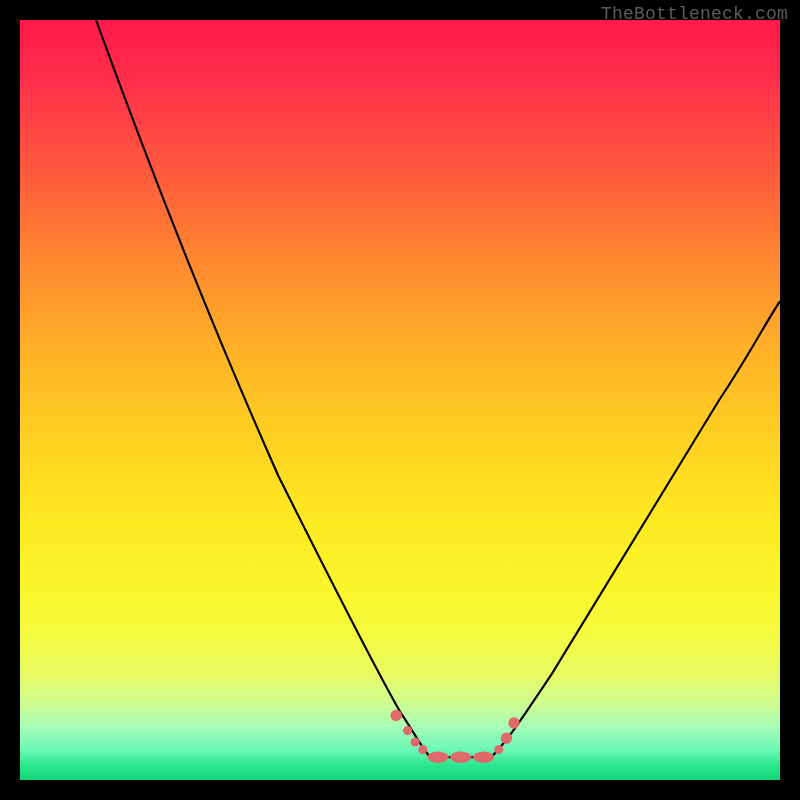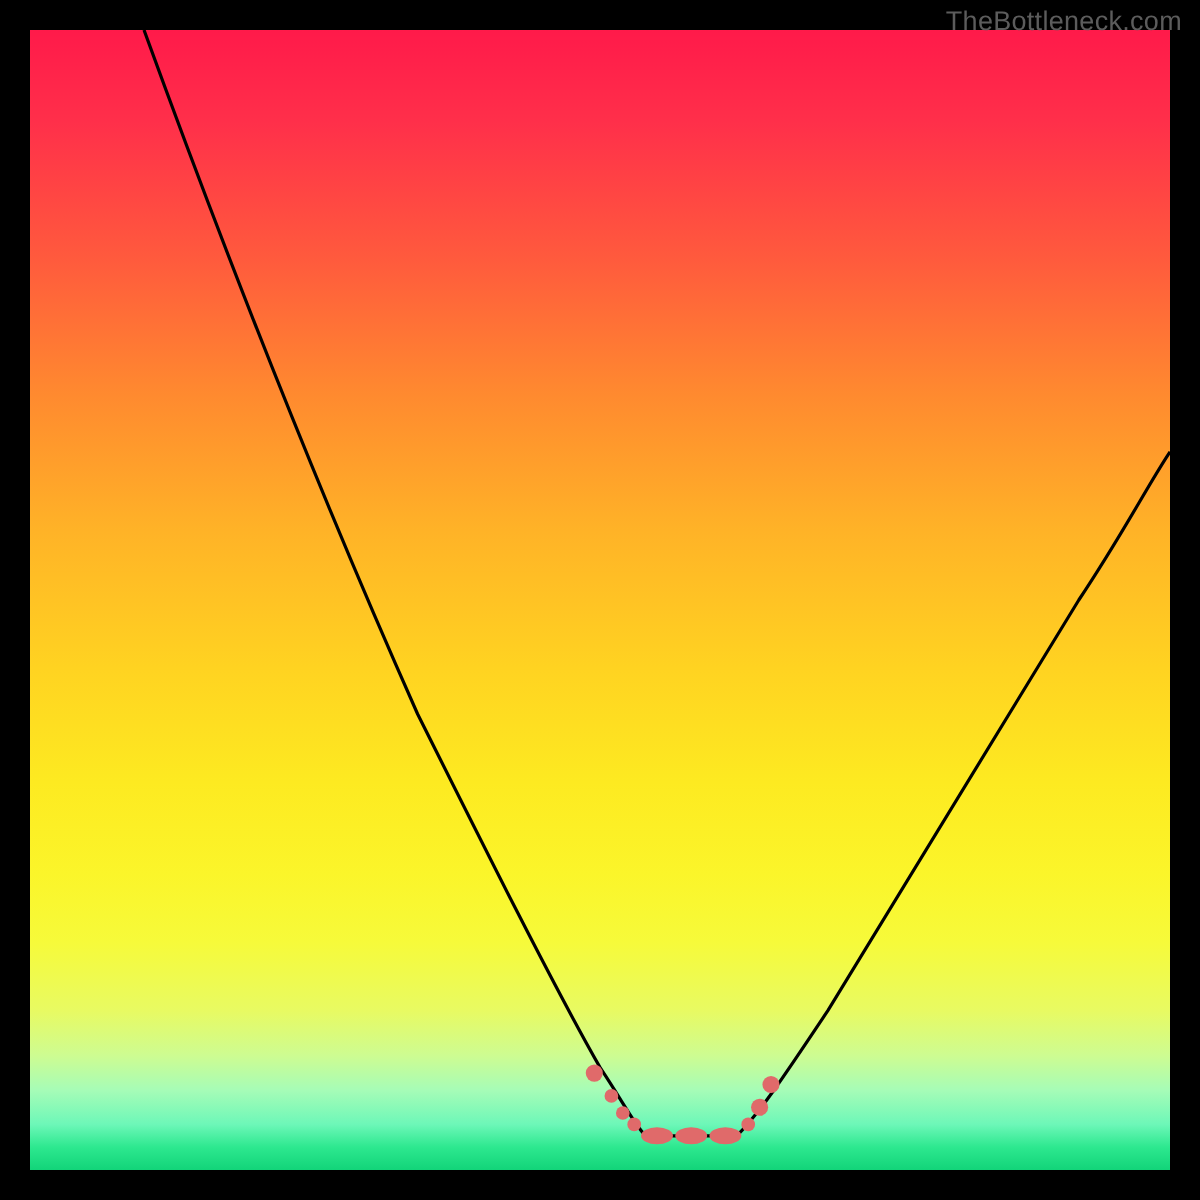--- a/index.html
+++ b/index.html
@@ -47,21 +47,21 @@
     );
   }
   .curves {
     position: absolute;
     inset: 0;
   }
   .watermark {
     position: absolute;
     top: 4px;
     right: 12px;
-    font-family: Liberation Sans, sans-serif;
+    font-family: Liberation Mono, monospace;
     font-size: 18px;
     color: #5c5c5c;
     letter-spacing: 0.2px;
     user-select: none;
   }
 </style>
 </head>
 <body>
 
 <div class="outer">

